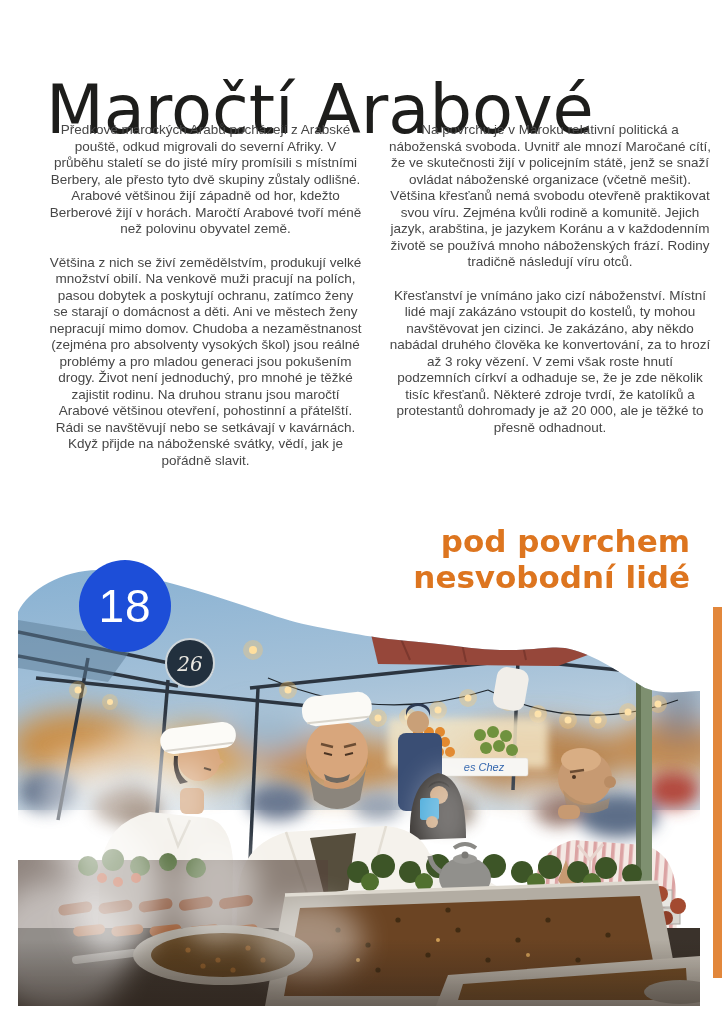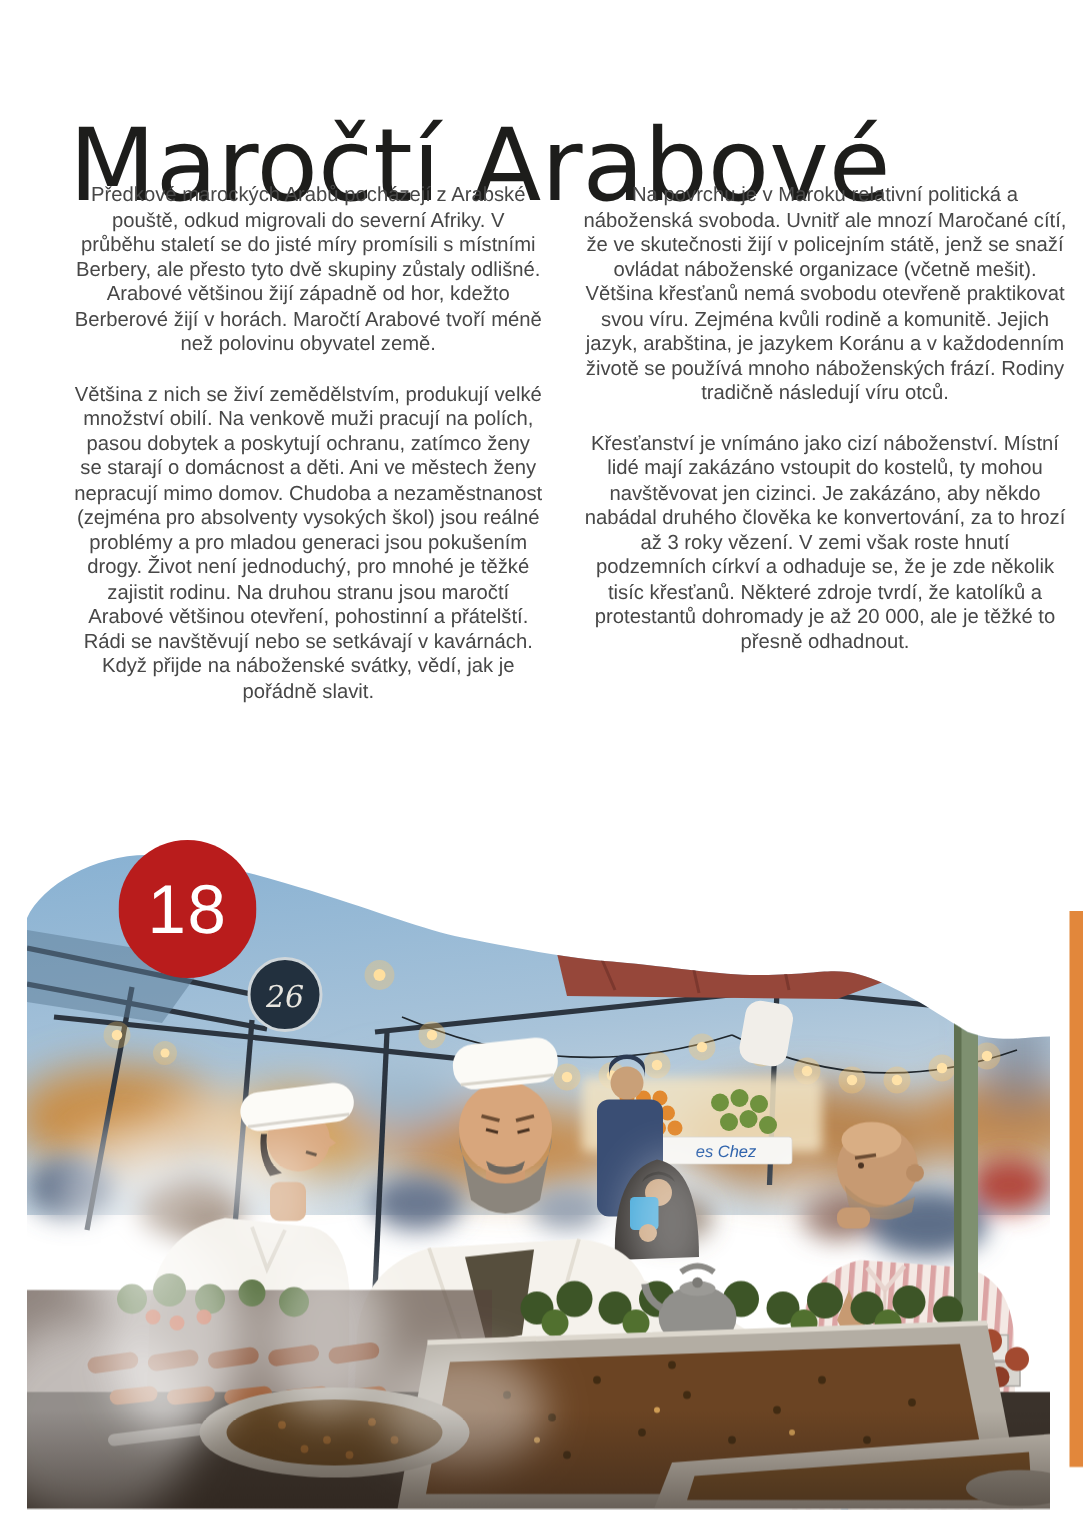--- a/index.html
+++ b/index.html
@@ -9,21 +9,21 @@
          font-size:67px;font-weight:400;letter-spacing:0px;color:#1d1d1b;white-space:nowrap;}
   .col{position:absolute;top:122px;font-size:13.5px;line-height:16.5px;color:#474747;
        text-align:center;}
   .col-left{left:49px;width:313px;}
   .col-right{left:389px;width:322px;}
   .col p{margin:0 0 17px 0;}
   .subheading{position:absolute;right:32px;top:523px;text-align:right;
               font-family:"DejaVu Sans",sans-serif;font-weight:700;font-size:31px;
               line-height:36px;color:#dd751f;}
   .badge{position:absolute;left:79px;top:560px;width:92px;height:92px;border-radius:50%;
-         background:#b91c1c;display:flex;align-items:center;justify-content:center;
+         background:#1d4ed8;display:flex;align-items:center;justify-content:center;
          color:#ffffff;font-size:46px;font-weight:400;letter-spacing:1px;z-index:5;}
   .photo{position:absolute;left:18px;top:560px;width:682px;height:446px;z-index:2;}
   .sidebar{position:absolute;right:0;top:607px;width:9px;height:371px;background:#e2873b;z-index:3;}
 </style>
 </head>
 <body>
 
 <div class="page">
 
   <h1 class="title">Maročtí Arabové</h1>
@@ -31,20 +31,24 @@
   <div class="col col-left">
     <p>Předkové marockých Arabů pocházejí z Arabské pouště, odkud migrovali do severní Afriky. V průběhu staletí se do jisté míry promísili s místními Berbery, ale přesto tyto dvě skupiny zůstaly odlišné. Arabové většinou žijí západně od hor, kdežto Berberové žijí v horách. Maročtí Arabové tvoří méně než polovinu obyvatel země.</p>
     <p>Většina z nich se živí zemědělstvím, produkují velké množství obilí. Na venkově muži pracují na polích, pasou dobytek a poskytují ochranu, zatímco ženy se starají o domácnost a děti. Ani ve městech ženy nepracují mimo domov. Chudoba a nezaměstnanost (zejména pro absolventy vysokých škol) jsou reálné problémy a pro mladou generaci jsou pokušením drogy. Život není jednoduchý, pro mnohé je těžké zajistit rodinu. Na druhou stranu jsou maročtí Arabové většinou otevření, pohostinní a přátelští. Rádi se navštěvují nebo se setkávají v kavárnách. Když přijde na náboženské svátky, vědí, jak je pořádně slavit.</p>
   </div>
 
   <div class="col col-right">
     <p>Na povrchu je v Maroku relativní politická a náboženská svoboda. Uvnitř ale mnozí Maročané cítí, že ve skutečnosti žijí v policejním státě, jenž se snaží ovládat náboženské organizace (včetně mešit). Většina křesťanů nemá svobodu otevřeně praktikovat svou víru. Zejména kvůli rodině a komunitě. Jejich jazyk, arabština, je jazykem Koránu a v každodenním životě se používá mnoho náboženských frází. Rodiny tradičně následují víru otců.</p>
     <p>Křesťanství je vnímáno jako cizí náboženství. Místní lidé mají zakázáno vstoupit do kostelů, ty mohou navštěvovat jen cizinci. Je zakázáno, aby někdo nabádal druhého člověka ke konvertování, za to hrozí až 3 roky vězení. V zemi však roste hnutí podzemních církví a odhaduje se, že je zde několik tisíc křesťanů. Některé zdroje tvrdí, že katolíků a protestantů dohromady je až 20 000, ale je těžké to přesně odhadnout.</p>
   </div>
 
+  <div class="subheading">
+    <div>pod povrchem</div>
+    <div>nesvobodní lidé</div>
+  </div>
 
   <div class="badge">
     <span>18</span>
   </div>
 
   <div class="sidebar"></div>
 
   <svg class="photo" viewBox="0 0 682 446" width="682" height="446" xmlns="http://www.w3.org/2000/svg">
     <defs>
       <linearGradient id="skyGrad" x1="0" y1="0" x2="0.3" y2="1">

